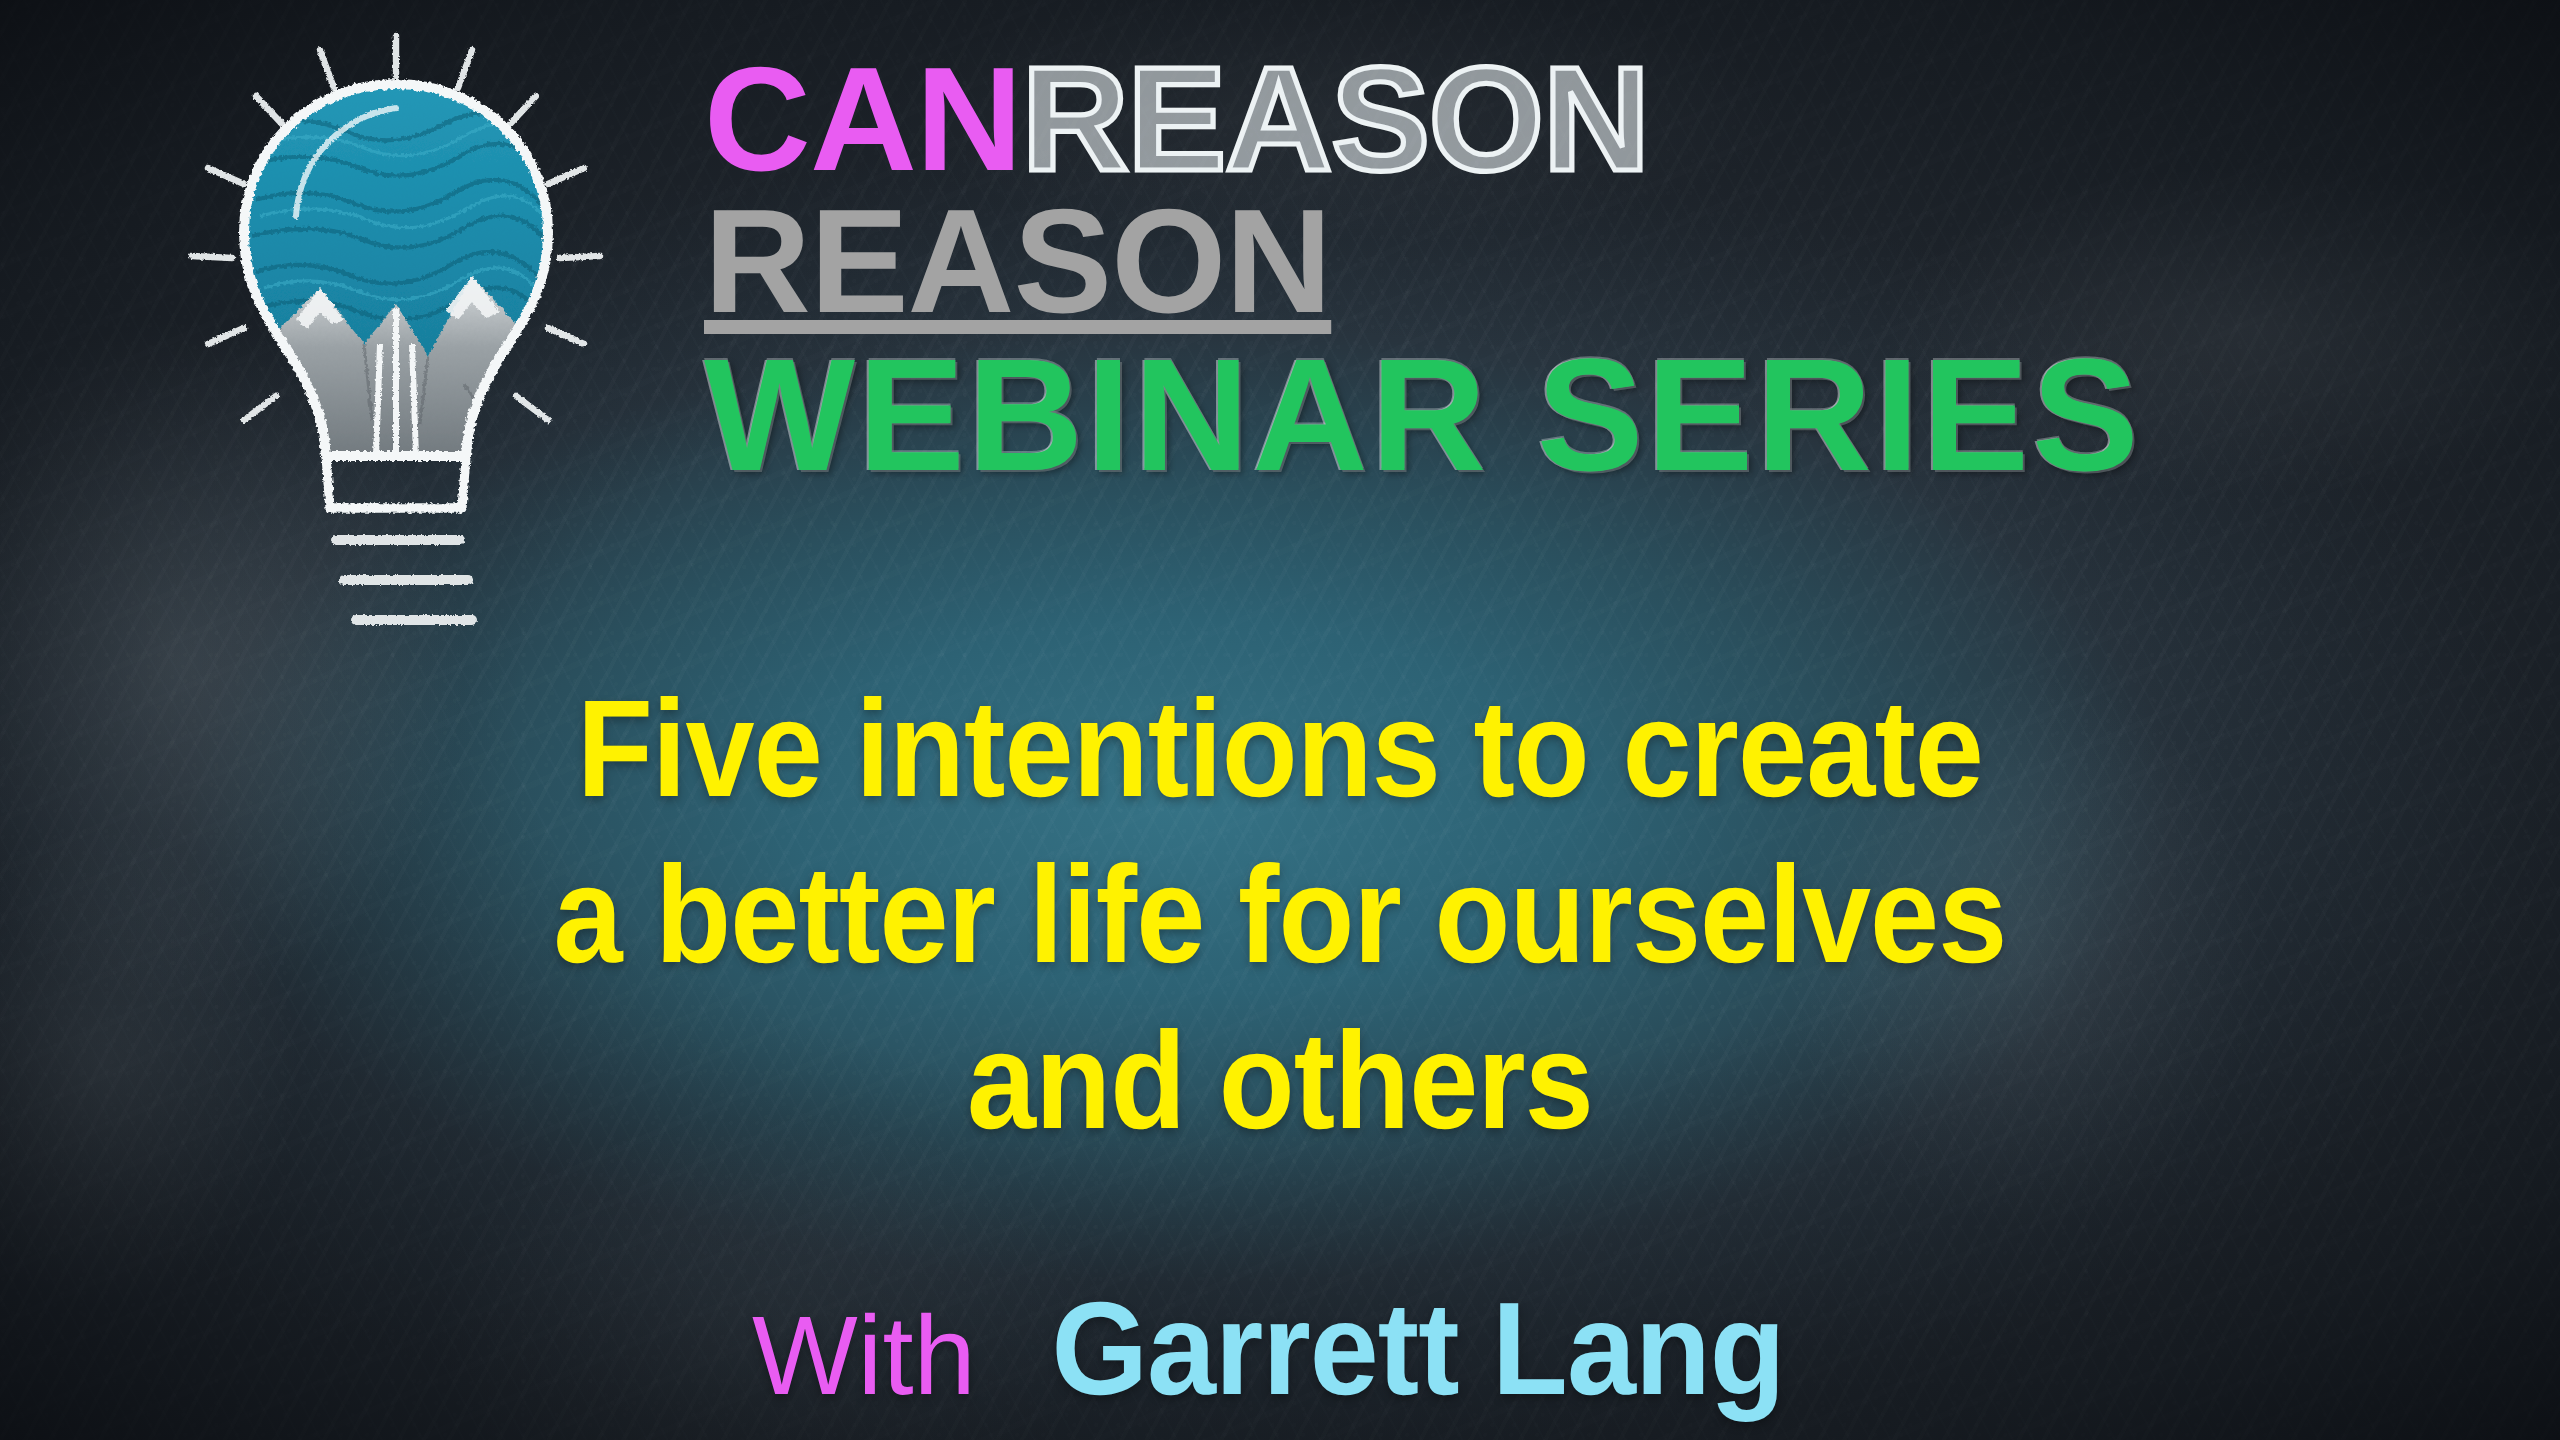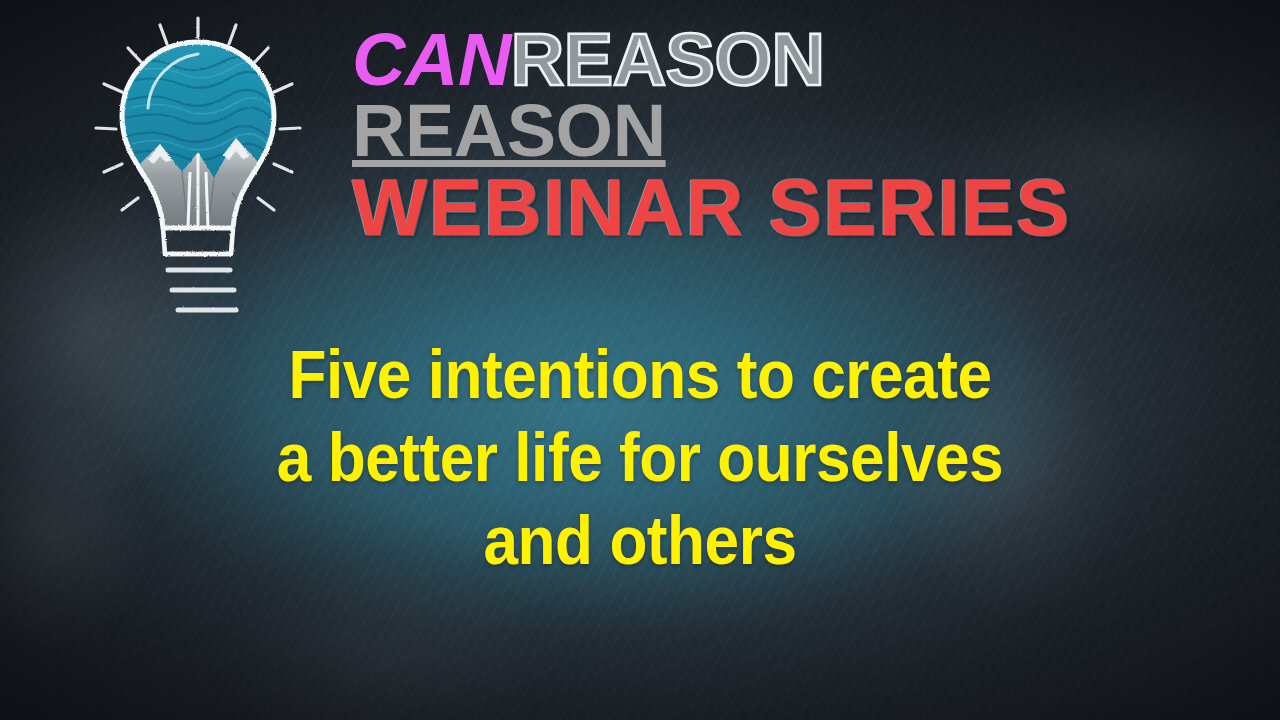--- a/index.html
+++ b/index.html
@@ -86,36 +86,36 @@
   }
   .wm-1, .wm-2 { font-size:74px; }
   .wm-3 { font-size:74px; }
   .wm-4 {
     font-size:80px;
     letter-spacing:1.5px;
     margin-top:4px;
   }
 
   .solid-yellow  { color:#FFF200; }
-  .solid-magenta { color:#E95CF2;font-style:italic; }
+  .solid-magenta { color:#E95CF2; }
   .solid-cyan    { color:#a3a3a3;text-decoration:underline; }
 
   
   .chalk-outline {
     color:transparent;
     -webkit-text-stroke:2.6px #eef3f4;
     paint-order:stroke fill;
     text-shadow:
       0.8px 0 0 rgba(235,243,246,.30),
       -0.8px 0 0 rgba(235,243,246,.22),
       0 0.8px 0 rgba(235,243,246,.20);
   }
   
   .chalk-solid {
-    color:#ef4444;
+    color:#22c55e;
     text-shadow:
       1px 1px 0 rgba(120,128,132,.55),
       -1px 0 0 rgba(240,245,246,.45),
       0 -1px 0 rgba(240,245,246,.30),
       2px 2px 3px rgba(0,0,0,.35);
     text-align: center;
   }
 
   
   #headline {
@@ -289,14 +289,17 @@
       <span class="chalk-solid">WEBINAR SERIES</span>
     </span>
   </div>
 
   <div id="headline">
     <span class="hl-line">Five intentions to create</span>
     <span class="hl-line">a better life for ourselves</span>
     <span class="hl-line">and others</span>
   </div>
 
+  <div id="presenter">
+    <span class="pres-with">With</span><span class="pres-gap"></span><span class="pres-name">Garrett Lang</span>
+  </div>
 
 </div>
 
 </body></html>

